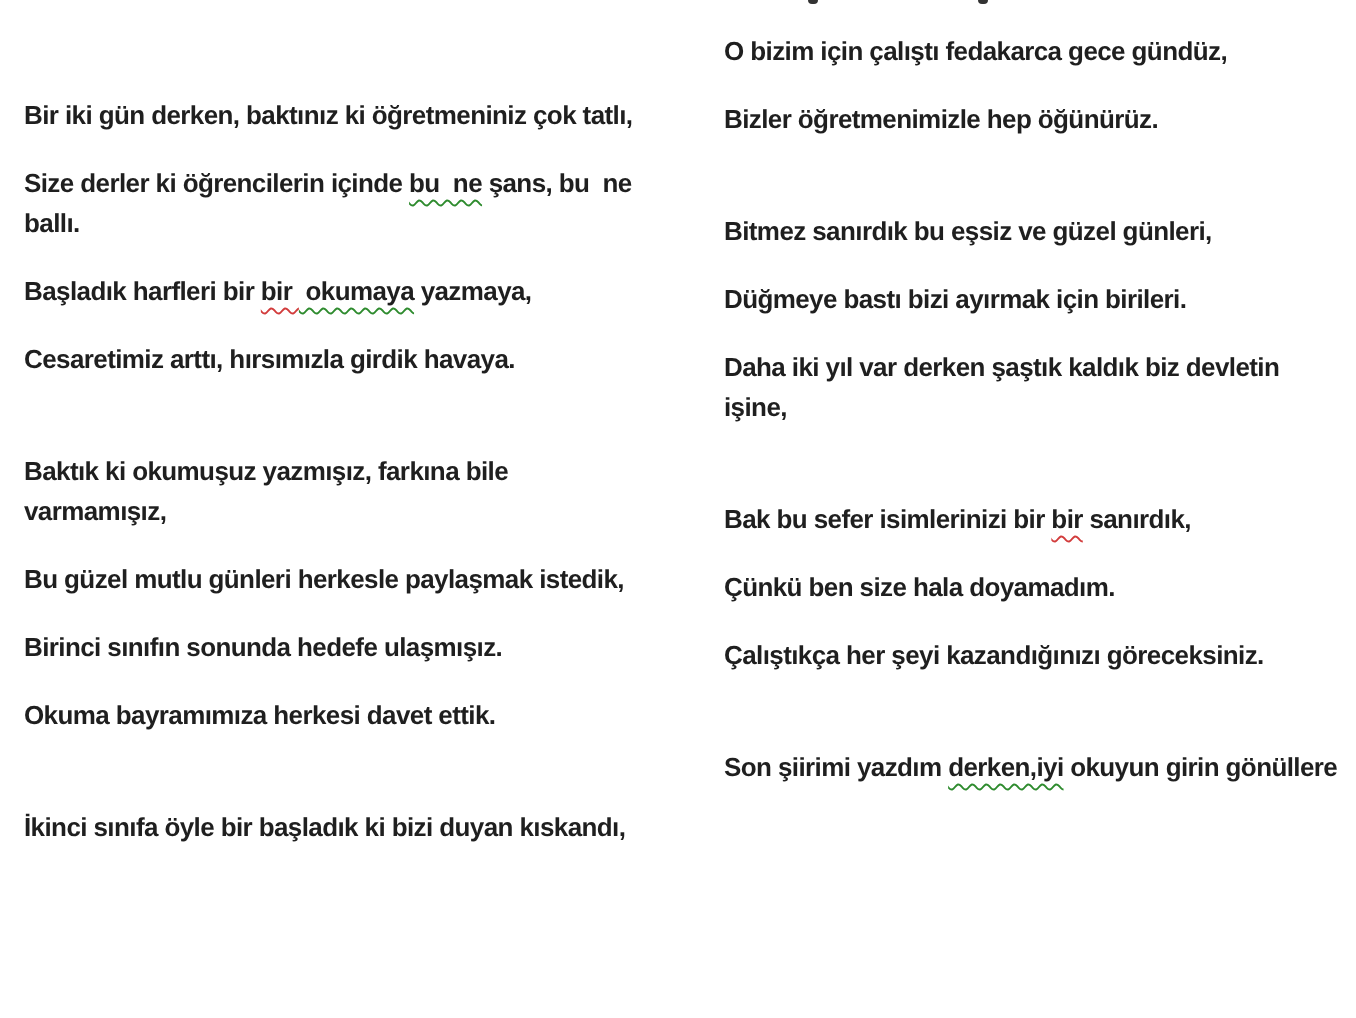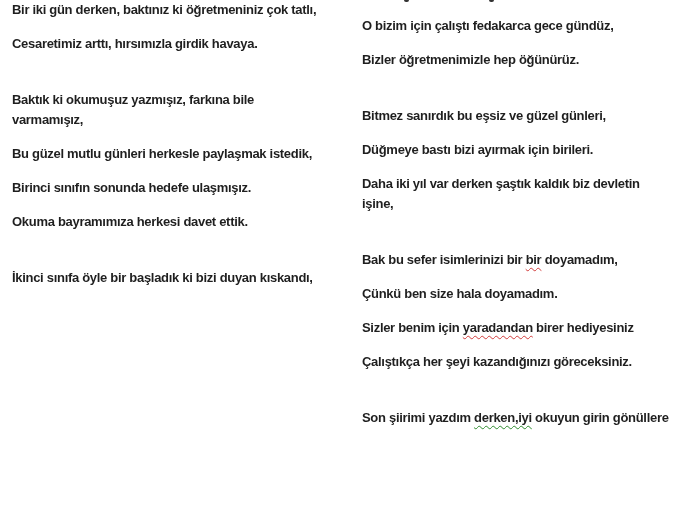--- a/index.html
+++ b/index.html
@@ -16,20 +16,21 @@
     font-family: "Liberation Sans", "DejaVu Sans", sans-serif;
   }
   .column {
     position: absolute;
     top: 0;
     bottom: 0;
   }
   .column-left {
     left: 12px;
     width: 346px;
+    padding-top: 48px;
   }
   .column-right {
     left: 362px;
     width: 316px;
     padding-top: 16px;
   }
   .para {
     margin: 0 12px 14px 0;
     font-size: 13px;
     font-weight: 700;
@@ -68,34 +69,36 @@
   .remnant-2 { left: 489px; }
 </style>
 </head>
 <body>
 
 <div class="page">
   <div class="remnant remnant-1"></div>
   <div class="remnant remnant-2"></div>
   <div class="column column-left">
       <p class="para"><span>Bir iki gün derken, baktınız ki öğretmeniniz çok tatlı,</span></p>
+      <p class="para"><span>Size derler ki öğrencilerin içinde </span><span class="sq-green">bu  ne</span><span> şans, bu  ne
+ballı.</span></p>
+      <p class="para"><span>Başladık harfleri bir </span><span class="sq-red">bir </span><span class="sq-green"> okumaya</span><span> yazmaya,</span></p>
       <p class="para"><span>Cesaretimiz arttı, hırsımızla girdik havaya.</span></p>
       <p class="para gap"><span>Baktık ki okumuşuz yazmışız, farkına bile
 varmamışız,</span></p>
       <p class="para"><span>Bu güzel mutlu günleri herkesle paylaşmak istedik,</span></p>
       <p class="para"><span>Birinci sınıfın sonunda hedefe ulaşmışız.</span></p>
       <p class="para"><span>Okuma bayramımıza herkesi davet ettik.</span></p>
       <p class="para gap"><span>İkinci sınıfa öyle bir başladık ki bizi duyan kıskandı,</span></p>
     </div>
   <div class="column column-right">
       <p class="para"><span>O bizim için çalıştı fedakarca gece gündüz,</span></p>
       <p class="para"><span>Bizler öğretmenimizle hep öğünürüz.</span></p>
       <p class="para gap"><span>Bitmez sanırdık bu eşsiz ve güzel günleri,</span></p>
       <p class="para"><span>Düğmeye bastı bizi ayırmak için birileri.</span></p>
       <p class="para"><span>Daha iki yıl var derken şaştık kaldık biz devletin
 işine,</span></p>
-      <p class="para gap"><span>Bak bu sefer isimlerinizi bir </span><span class="sq-red">bir</span><span> doyamadım,</span></p>
+      <p class="para gap"><span>Bak bu sefer isimlerinizi bir </span><span class="sq-red">bir</span><span> sanırdık,</span></p>
       <p class="para"><span>Çünkü ben size hala doyamadım.</span></p>
-      <p class="para"><span>Sizler benim için </span><span class="sq-red">yaradandan</span><span> birer hediyesiniz</span></p>
       <p class="para"><span>Çalıştıkça her şeyi kazandığınızı göreceksiniz.</span></p>
       <p class="para gap"><span>Son şiirimi yazdım </span><span class="sq-green">derken,iyi</span><span> okuyun girin gönüllere</span></p>
     </div>
 </div>
 
 </body></html>

